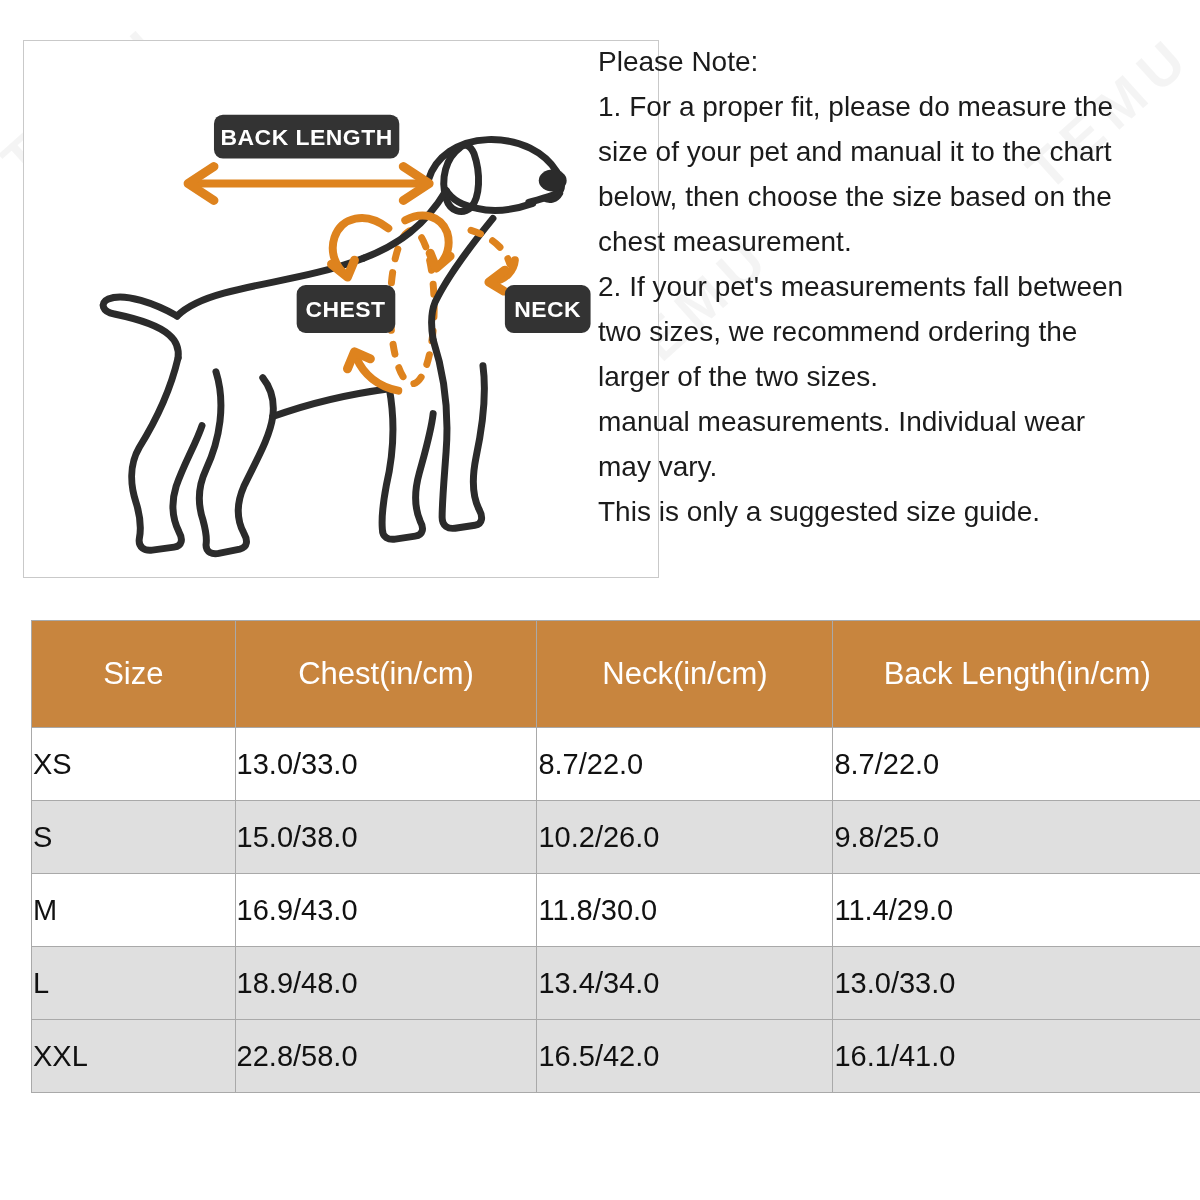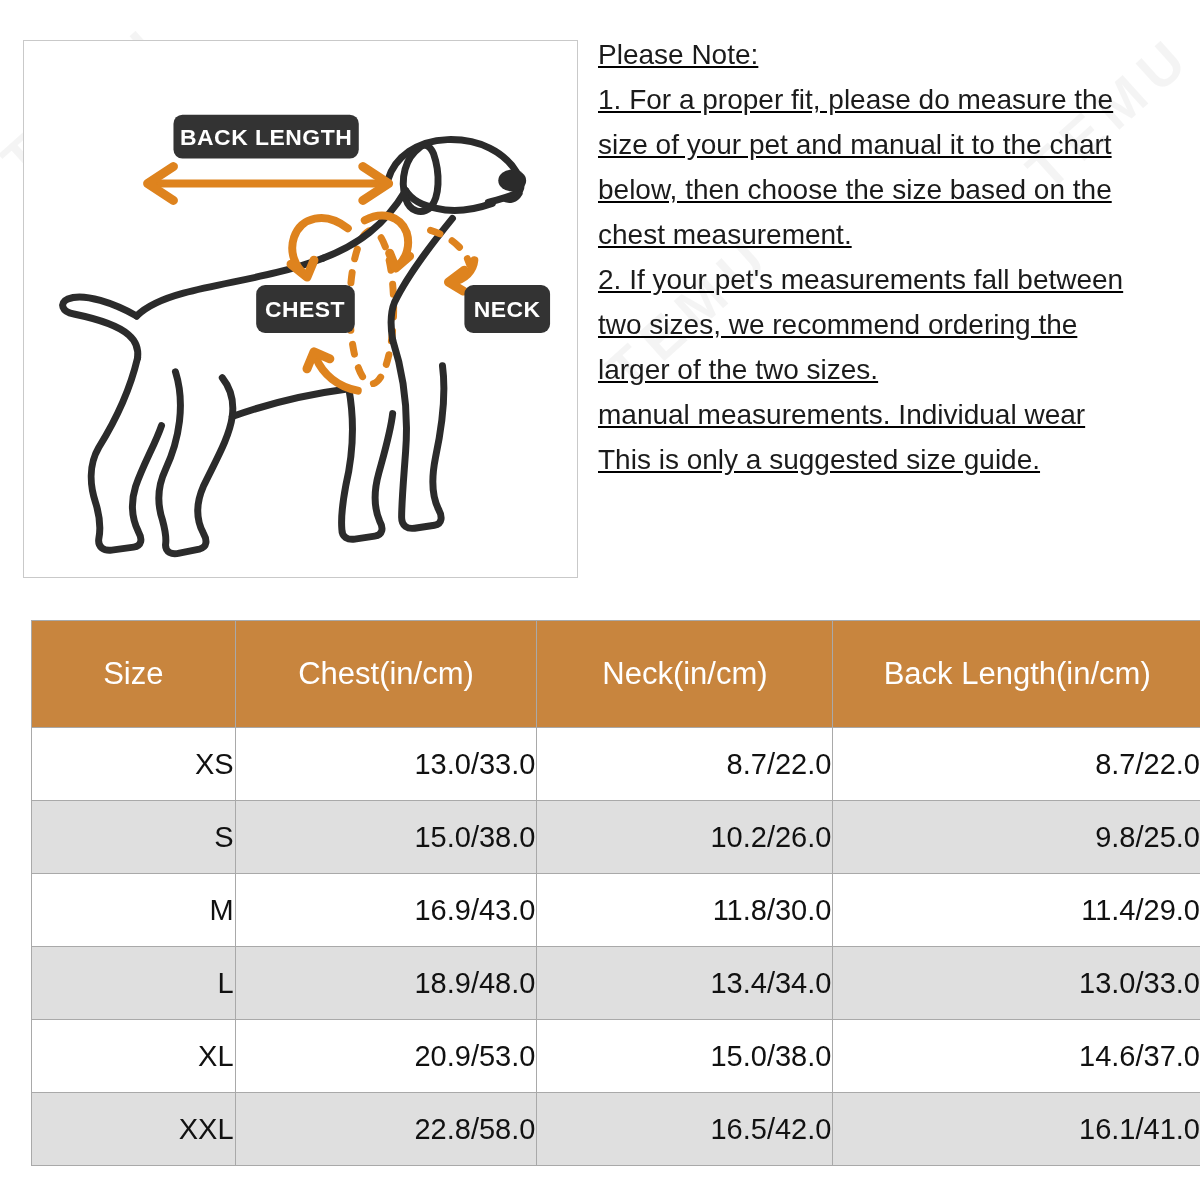--- a/index.html
+++ b/index.html
@@ -5,44 +5,44 @@
   html,body{margin:0;padding:0;}
   body{
     width:1200px;height:1200px;position:relative;overflow:hidden;
     background:#ffffff;font-family:"Liberation Sans",sans-serif;
   }
   .watermark{
     position:absolute;font-size:56px;font-weight:bold;letter-spacing:10px;
     color:rgba(0,0,0,0.045);transform:rotate(-42deg);user-select:none;
   }
   .diagram-box{
-    position:absolute;left:23px;top:40px;width:555px;height:538px;
+    position:absolute;left:23px;top:40px;width:636px;height:538px;
     border:1px solid #c9c9c9;background:#ffffff;box-sizing:border-box;
   }
   .diagram-box svg{width:100%;height:100%;display:block;}
   .dog-line{fill:none;stroke:var(--dog_outline);stroke-width:7;stroke-linecap:round;stroke-linejoin:round;}
   .dog-thin{fill:none;stroke:var(--dog_outline);stroke-width:5;stroke-linecap:round;}
   .orange-line{fill:none;stroke:var(--accent_orange);stroke-width:8;stroke-linecap:round;stroke-linejoin:round;}
   .orange-head{fill:none;stroke:var(--accent_orange);stroke-width:9;stroke-linecap:round;stroke-linejoin:round;}
   .orange-dash{fill:none;stroke:var(--accent_orange);stroke-width:7;stroke-linecap:round;stroke-dasharray:10 14;}
   .badge{fill:var(--badge_bg);}
   .badge-text{fill:var(--badge_text);font-family:"Liberation Sans",sans-serif;font-weight:bold;font-size:23px;letter-spacing:0.5px;text-anchor:middle;}
-  .notes{position:absolute;left:598px;top:32px;text-decoration:underline;}
+  .notes{position:absolute;left:598px;top:39px;}
   .note-line{font-size:28px;line-height:45px;color:var(--note_text);white-space:nowrap;}
   table.size-table{
     position:absolute;left:31px;top:620px;width:1171px;
     border-collapse:collapse;table-layout:fixed;
   }
   table.size-table th{
     height:104px;background:var(--header_bg);color:var(--header_text);
     font-size:31px;font-weight:400;border:1px solid var(--grid_border);
   }
   table.size-table td{
     height:70px;background:#ffffff;color:var(--cell_text);
-    font-size:29px;text-align:right;vertical-align:middle;
+    font-size:29px;text-align:left;vertical-align:middle;
     border:1px solid var(--grid_border);
   }
   table.size-table tr.alt td{background:var(--alt_row_bg);}
 </style>
 </head>
 <body>
 
 <div class="watermark" style="left:-15px;top:70px;">TEMU</div>
 <div class="watermark" style="left:15px;top:290px;">TEMU</div>
 <div class="watermark" style="left:15px;top:470px;">TEMU</div>
@@ -95,20 +95,21 @@
 <div class="notes">
     <div class="note-line">Please Note:</div>
     <div class="note-line">1. For a proper fit, please do measure the</div>
     <div class="note-line">size of your pet and manual it to the chart</div>
     <div class="note-line">below, then choose the size based on the</div>
     <div class="note-line">chest measurement.</div>
     <div class="note-line">2. If your pet's measurements fall between</div>
     <div class="note-line">two sizes, we recommend ordering the</div>
     <div class="note-line">larger of the two sizes.</div>
     <div class="note-line">manual measurements. Individual wear</div>
+    <div class="note-line">may vary.</div>
     <div class="note-line">This is only a suggested size guide.</div>
   </div>
 
 <table class="size-table">
   <colgroup>
     <col style="width:17.4%">
     <col style="width:25.8%">
     <col style="width:25.3%">
     <col style="width:31.5%">
   </colgroup>
@@ -138,26 +139,20 @@
         <td>16.9/43.0</td>
         <td>11.8/30.0</td>
         <td>11.4/29.0</td>
       </tr>
       <tr class="alt">
         <td>L</td>
         <td>18.9/48.0</td>
         <td>13.4/34.0</td>
         <td>13.0/33.0</td>
       </tr>
-      <tr>
-        <td>XL</td>
-        <td>20.9/53.0</td>
-        <td>15.0/38.0</td>
-        <td>14.6/37.0</td>
-      </tr>
       <tr class="alt">
         <td>XXL</td>
         <td>22.8/58.0</td>
         <td>16.5/42.0</td>
         <td>16.1/41.0</td>
       </tr>
     </tbody>
 </table>
 
 </body></html>

